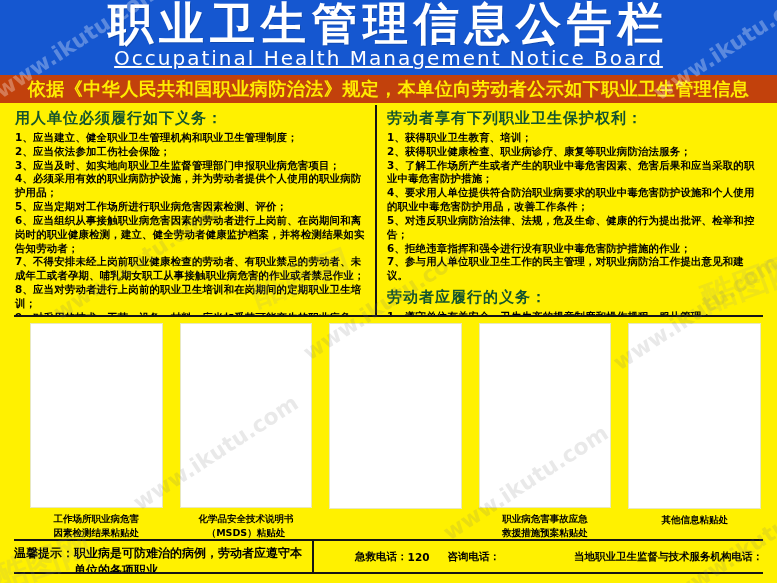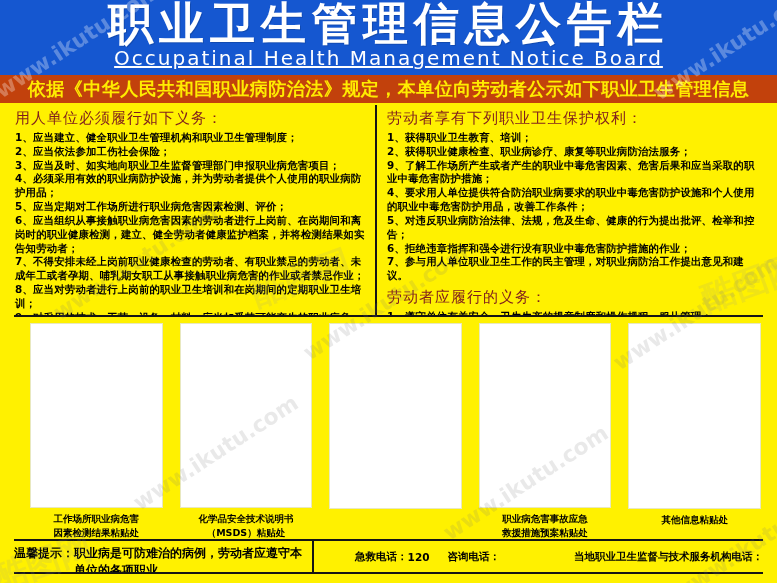--- a/index.html
+++ b/index.html
@@ -16,21 +16,21 @@
   
   .banner { height:28px; background:#c2410c; color:#FFEC00; font-weight:bold; font-size:18px;
             line-height:28px; text-align:center; letter-spacing:0.5px; white-space:nowrap; }
 
   
   .columns { display:flex; height:212px; padding:2px 13px 0 13px; overflow:hidden; }
   .col { overflow:hidden; }
   .col-left { width:362px; padding:2px 8px 0 2px; }
   .col-divider { width:2px; background:#151515; margin-top:0; }
   .col-right { flex:1; padding:2px 2px 0 10px; }
-  .section-heading { font-size:15px; font-weight:normal; color:#7f1d1d; margin:2px 0 3px 0; letter-spacing:1px; }
+  .section-heading { font-size:15px; font-weight:bold; color:#14532d; margin:2px 0 3px 0; letter-spacing:1px; }
   .section-heading.second { margin-top:5px; }
   .list-item { font-size:10.4px; font-weight:bold; color:#000; line-height:1.33; letter-spacing:0.2px; }
 
   .hrule { height:2px; background:#151515; margin:0 14px; }
 
   
   .boxes { display:flex; justify-content:space-between; padding:6px 16px 0 30px; height:222px;gap:17px; }
   .box-col { display:flex; flex-direction:column; align-items:center; width:141px; }
   .paste-box { width:100%; height:186px; background:#ffffff; border:1px solid #e8e8c0; }
   .box-caption { margin-top:4px; font-size:9.5px; font-weight:bold; color:#000; text-align:center; line-height:1.4; }
@@ -80,21 +80,21 @@
           <div class="list-item">8、应当对劳动者进行上岗前的职业卫生培训和在岗期间的定期职业卫生培训；</div>
           <div class="list-item">9、对采用的技术、工艺、设备、材料，应当如悉其可能产生的职业病危害；</div>
         </div>
     </div>
     <div class="col-divider"></div>
     <div class="col col-right">
       <div class="section-heading">劳动者享有下列职业卫生保护权利：</div>
       <div>
           <div class="list-item">1、获得职业卫生教育、培训；</div>
           <div class="list-item">2、获得职业健康检查、职业病诊疗、康复等职业病防治法服务；</div>
-          <div class="list-item">9、了解工作场所产生或者产生的职业中毒危害因素、危害后果和应当采取的职业中毒危害防护措施；</div>
+          <div class="list-item">3、了解工作场所产生或者产生的职业中毒危害因素、危害后果和应当采取的职业中毒危害防护措施；</div>
           <div class="list-item">4、要求用人单位提供符合防治职业病要求的职业中毒危害防护设施和个人使用的职业中毒危害防护用品，改善工作条件；</div>
           <div class="list-item">5、对违反职业病防治法律、法规，危及生命、健康的行为提出批评、检举和控告；</div>
           <div class="list-item">6、拒绝违章指挥和强令进行没有职业中毒危害防护措施的作业；</div>
           <div class="list-item">7、参与用人单位职业卫生工作的民主管理，对职业病防治工作提出意见和建议。</div>
         </div>
       <div class="section-heading second">劳动者应履行的义务：</div>
       <div>
           <div class="list-item">1、遵守单位有关安全、卫生生产的规章制度和操作规程，服从管理；</div>
         </div>
     </div>

